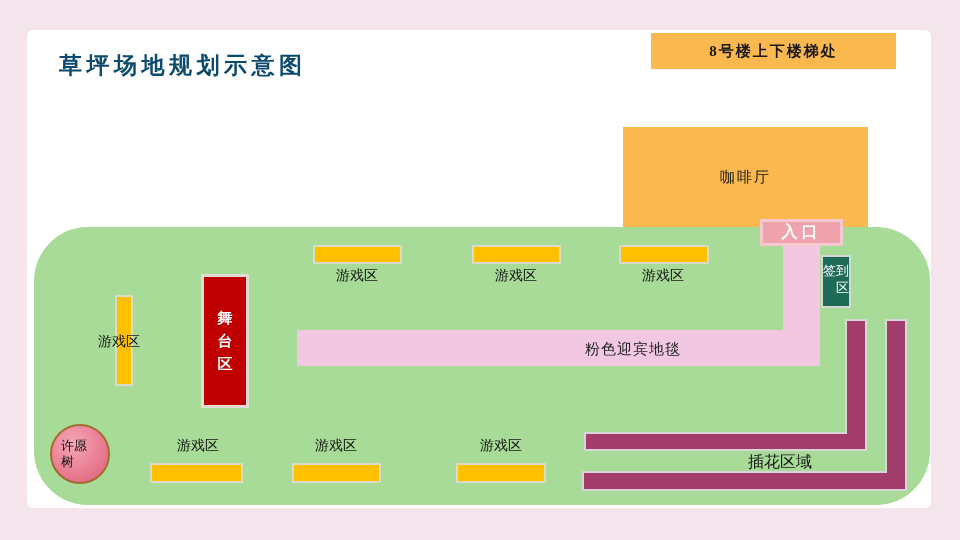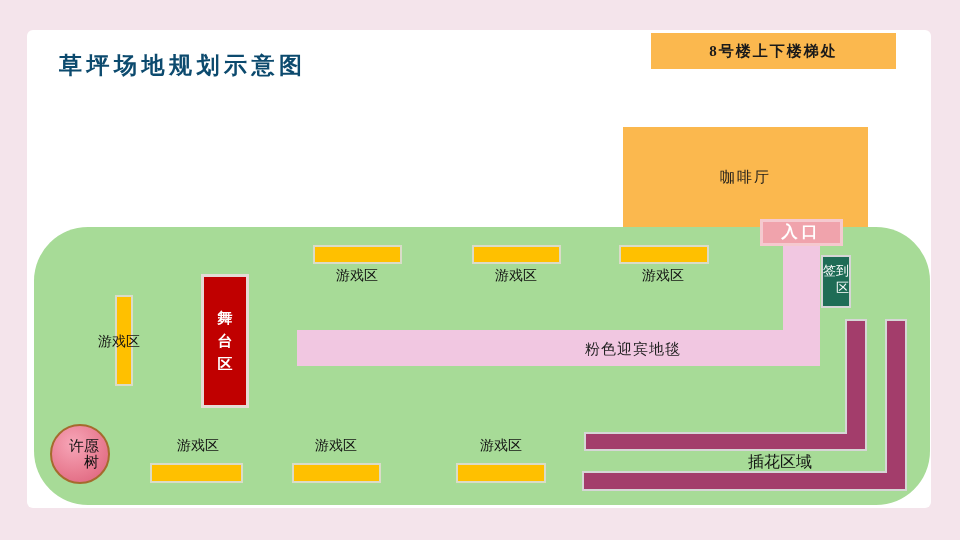--- a/index.html
+++ b/index.html
@@ -45,22 +45,22 @@
       box-sizing:border-box;display:flex;align-items:center;justify-content:center;color:#fff;
       font-weight:bold;font-size:16px;letter-spacing:4px;z-index:4;}
   
   .signin{left:821px;top:255px;width:30px;height:53px;background:#1E6C56;border:2px solid #D6D6D6;
       box-sizing:border-box;color:#fff;font-size:13px;line-height:17px;text-align:right;
       word-break:break-all;padding-top:5px;z-index:4;}
   
   .wishtree{left:50px;top:424px;width:60px;height:60px;border-radius:50%;
       background:radial-gradient(circle at 38% 32%, #F7A6B8 0%, #E97E93 55%, #DB5E79 100%);
       border:2px solid #A56B2D;box-sizing:border-box;display:flex;align-items:center;justify-content:center;}
-  .wishtree .wtext{width:38px;word-break:break-all;font-size:15px;line-height:16px;
-      color:#111;text-align:right;}
+  .wishtree .wtext{width:38px;word-break:break-all;font-size:13px;line-height:16px;
+      color:#111;text-align:left;}
   
   .flower-svg{left:575px;top:310px;width:340px;height:190px;}
   .flower-label{left:780px;top:452px;transform:translateX(-50%);font-size:16px;color:#111;
       white-space:nowrap;z-index:3;}
 </style>
 </head>
 <body>
 
 <div class="stage">
   <div class="abs panel"></div>

